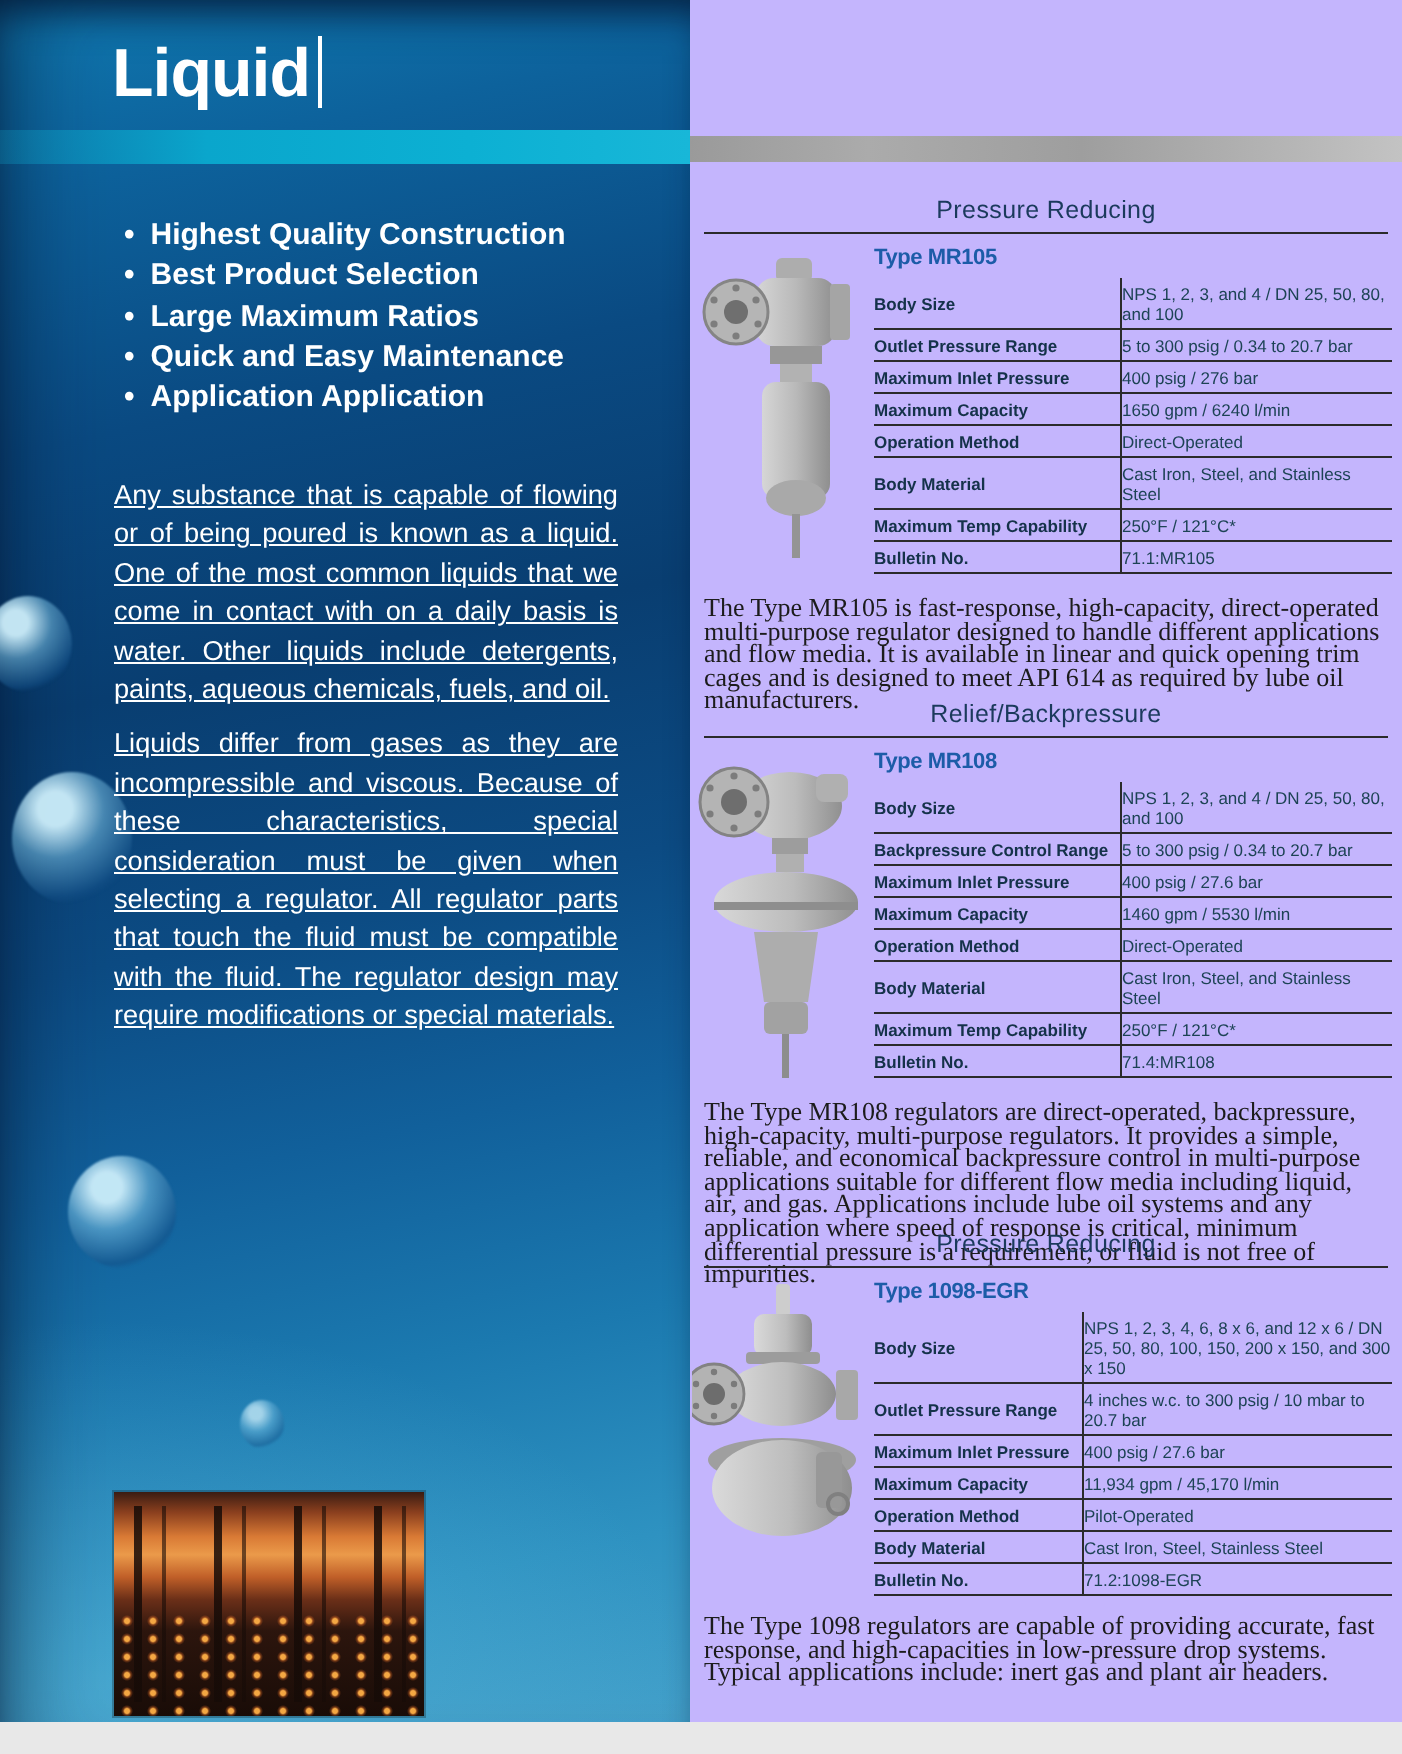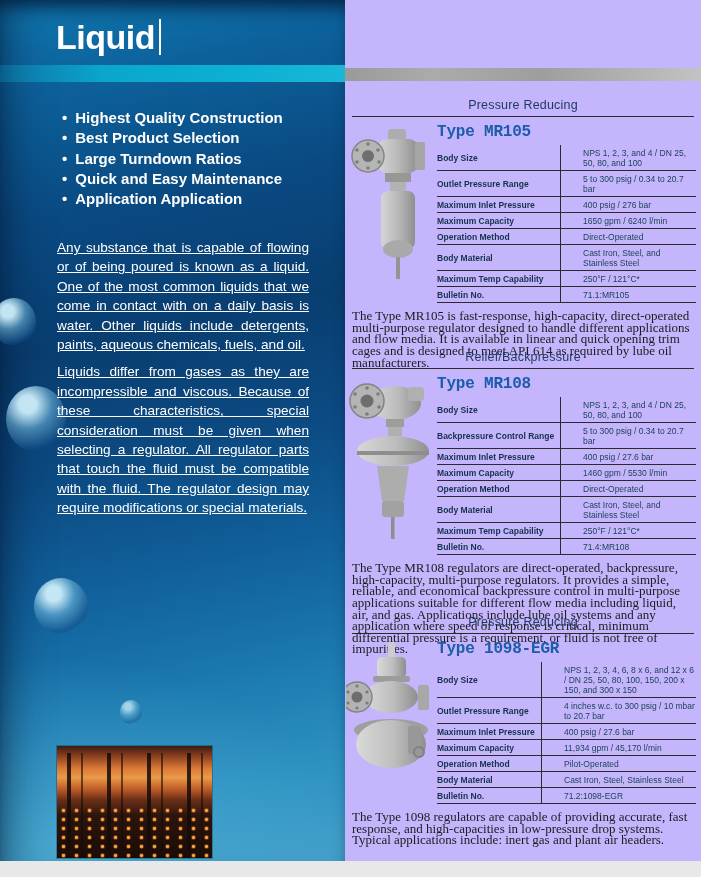--- a/index.html
+++ b/index.html
@@ -50,28 +50,28 @@
   .gray-bar{position:absolute;left:345px;top:68px;width:356px;height:13px;
     background:linear-gradient(90deg,#9a9a9a,#ababab 25%,#9e9e9e 55%,#b6b6b6 85%,#c3c3c3);}
 
   .section{position:absolute;left:345px;width:356px;background:transparent;}
   .s1{top:96px;} .s2{top:348px;} .s3{top:613px;}
   .section-header{text-align:center;font-size:12.5px;color:#1b3a5c;padding-top:2px;letter-spacing:.2px;}
   .section-rule{margin:4px 7px 0 7px;border-bottom:1.6px solid #2b2b2b;}
   .product-row{display:flex;margin-top:6px;}
   .product-img{width:92px;flex:none;display:flex;justify-content:center;align-items:flex-start;}
   .product-info{flex:1;padding-right:5px;}
-  .type-heading{margin:0 0 4px 0;font-size:16px;font-weight:bold;color:#1c5ca8;letter-spacing:-.2px;font-family:Liberation Mono, monospace;}
+  .type-heading{margin:0 0 4px 0;font-size:11px;font-weight:bold;color:#1c5ca8;letter-spacing:-.2px;}
 
   table.spec{width:100%;border-collapse:collapse;table-layout:fixed;}
   table.spec td{border-bottom:1.2px solid #2b2b2b;padding:2.5px 0;vertical-align:middle;
     font-size:8.5px;line-height:1.18;}
   table.spec td.label{width:118px;text-align:left;font-weight:bold;color:#15324a;
     padding-right:5px;border-right:1.2px solid #2b2b2b;}
-  table.spec td.value{padding-left:22px;color:#1d4355;}
+  table.spec td.value{padding-left:0;color:#1d4355;}
   table.spec.narrow-label td.label{width:99px;}
 
   .desc{margin:7px 7px 0 7px;font-size:13px;line-height:11.6px;color:#1c1c1c;font-family:Liberation Serif, serif;}
   .footnote{position:absolute;left:352px;top:850px;width:344px;font-size:7.8px;font-style:italic;
     line-height:10px;color:#2a2a2a;white-space:pre-line;}
 </style>
 </head>
 <body>
 
 <div class="page">
@@ -82,21 +82,21 @@
     <div class="drop d3"></div>
     <div class="drop d4"></div>
 
     <div class="cyan-band"></div>
 
     <div class="page-title"><span>Liquid</span><span class="text-cursor"></span></div>
 
     <ul class="bullets">
       <li>Highest Quality Construction</li>
       <li>Best Product Selection</li>
-      <li>Large Turndown Ratios</li>
+      <li>Large Maximum Ratios</li>
       <li>Quick and Easy Maintenance</li>
       <li>Application Application</li>
     </ul>
 
     <div class="side-paragraphs">
       <p>Any substance that is capable of flowing or of being poured is known as a liquid.  One of the most common liquids that we come in contact with on a daily basis is water.  Other liquids include detergents, paints, aqueous chemicals, fuels, and oil.</p>
       <p>Liquids differ from gases as they are incompressible and viscous.  Because of these characteristics, special consideration must be given when selecting a regulator.  All regulator parts that touch the fluid must be compatible with the fluid.  The regulator design may require modifications or special materials.</p>
     </div>
 
     <div class="refinery"></div>

